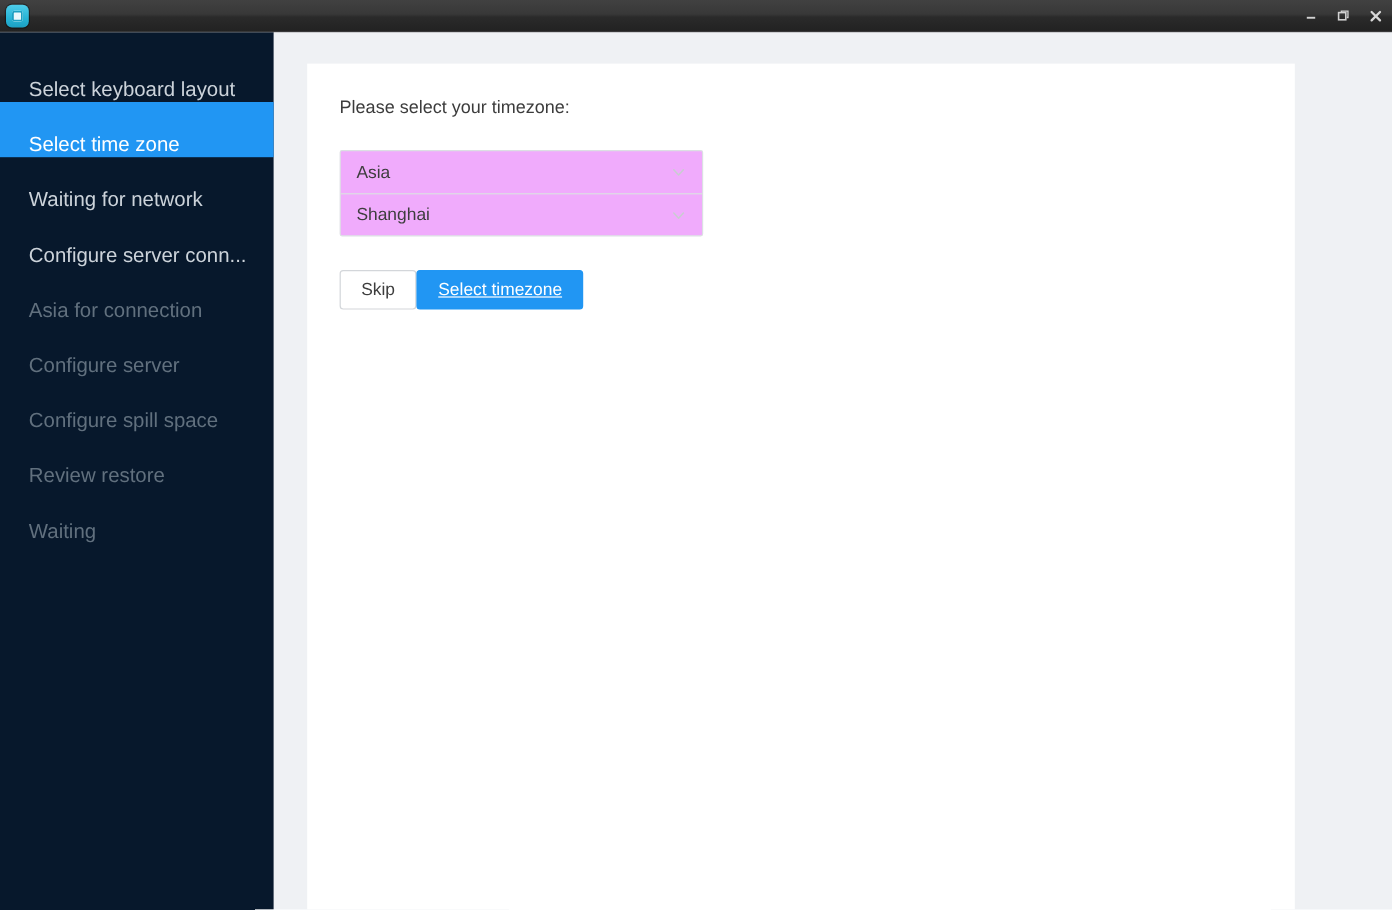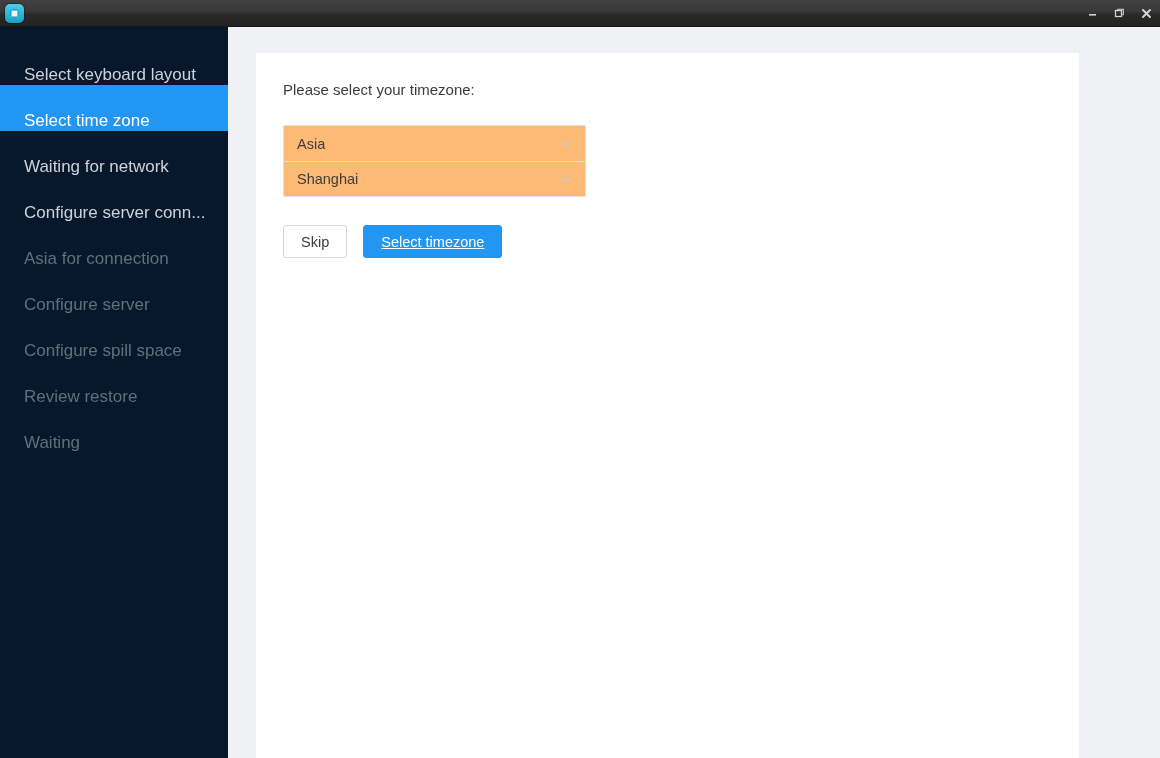--- a/index.html
+++ b/index.html
@@ -140,21 +140,21 @@
   .prompt {
     font-size: 15px;
     color: #3c3c3c;
     margin-bottom: 27px;
   }
 
   .select-group {
     width: 303px;
     border: 1px solid #dcdfe3;
     border-radius: 2px;
-    background: #fdba74;
+    background: #f0abfc;
     margin-bottom: 28px;
   }
 
   .select-row {
     height: 35px;
     display: flex;
     align-items: center;
     justify-content: space-between;
     padding: 0 12px 0 13px;
     font-size: 14.5px;
@@ -167,21 +167,20 @@
   .chev {
     color: #c9ccd1;
     display: flex;
     align-items: center;
   }
   .chev svg { display: block; }
 
   .btn-row {
     display: flex;
     align-items: flex-start;
-    gap: 16px;
   }
 
   .btn {
     height: 33px;
     border-radius: 3px;
     font-size: 14.5px;
     display: inline-flex;
     align-items: center;
     justify-content: center;
     cursor: default;

